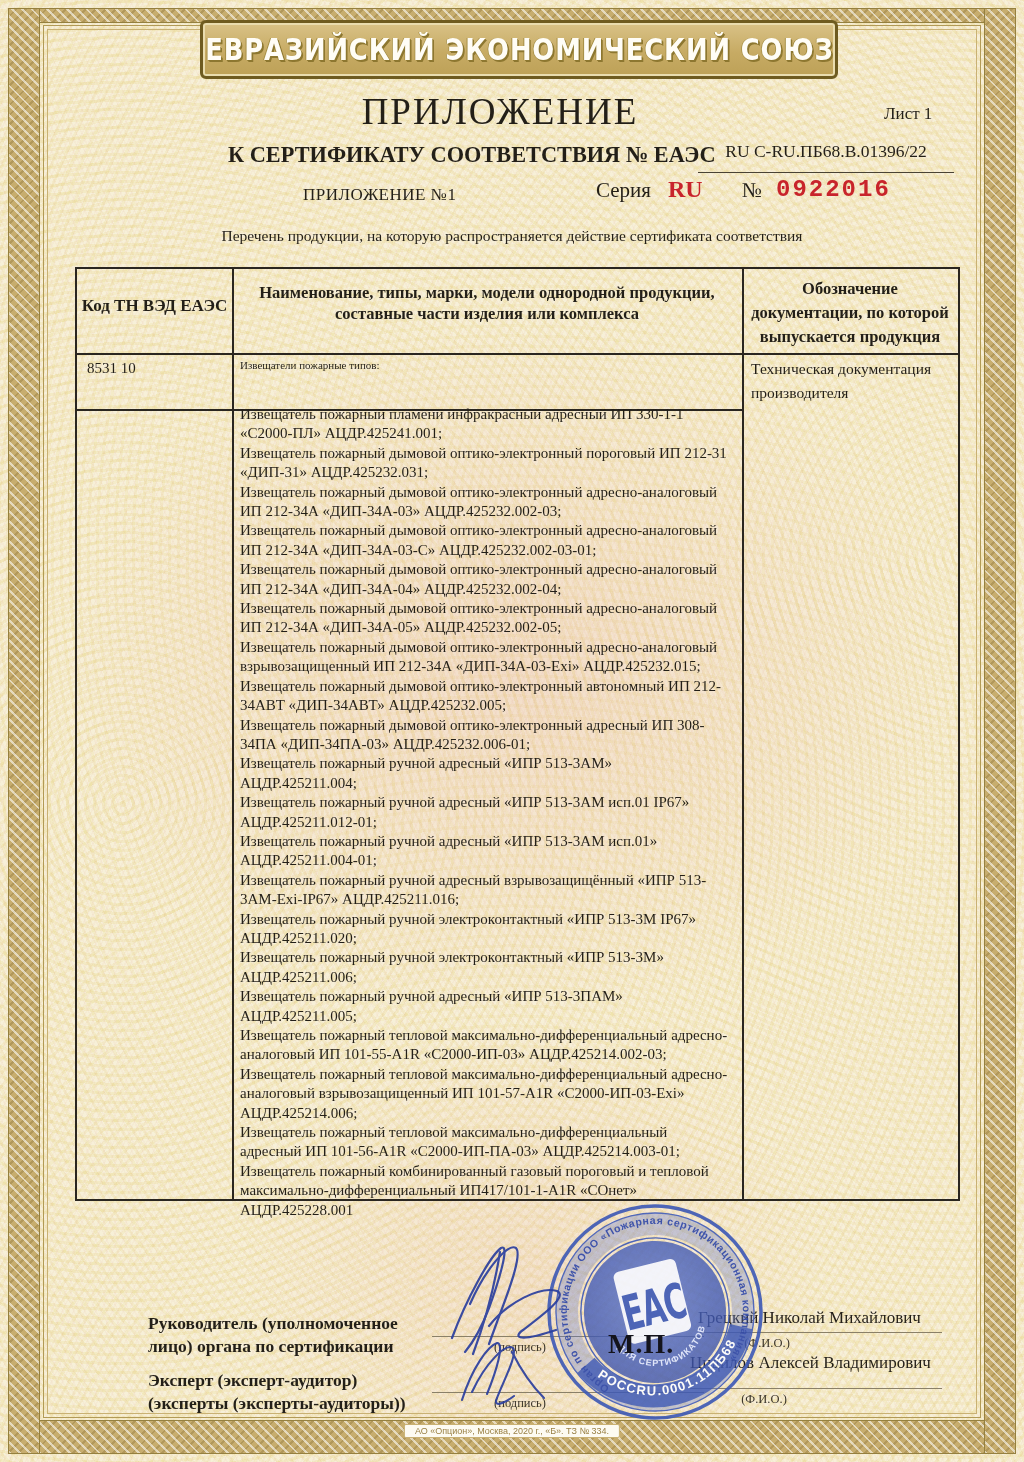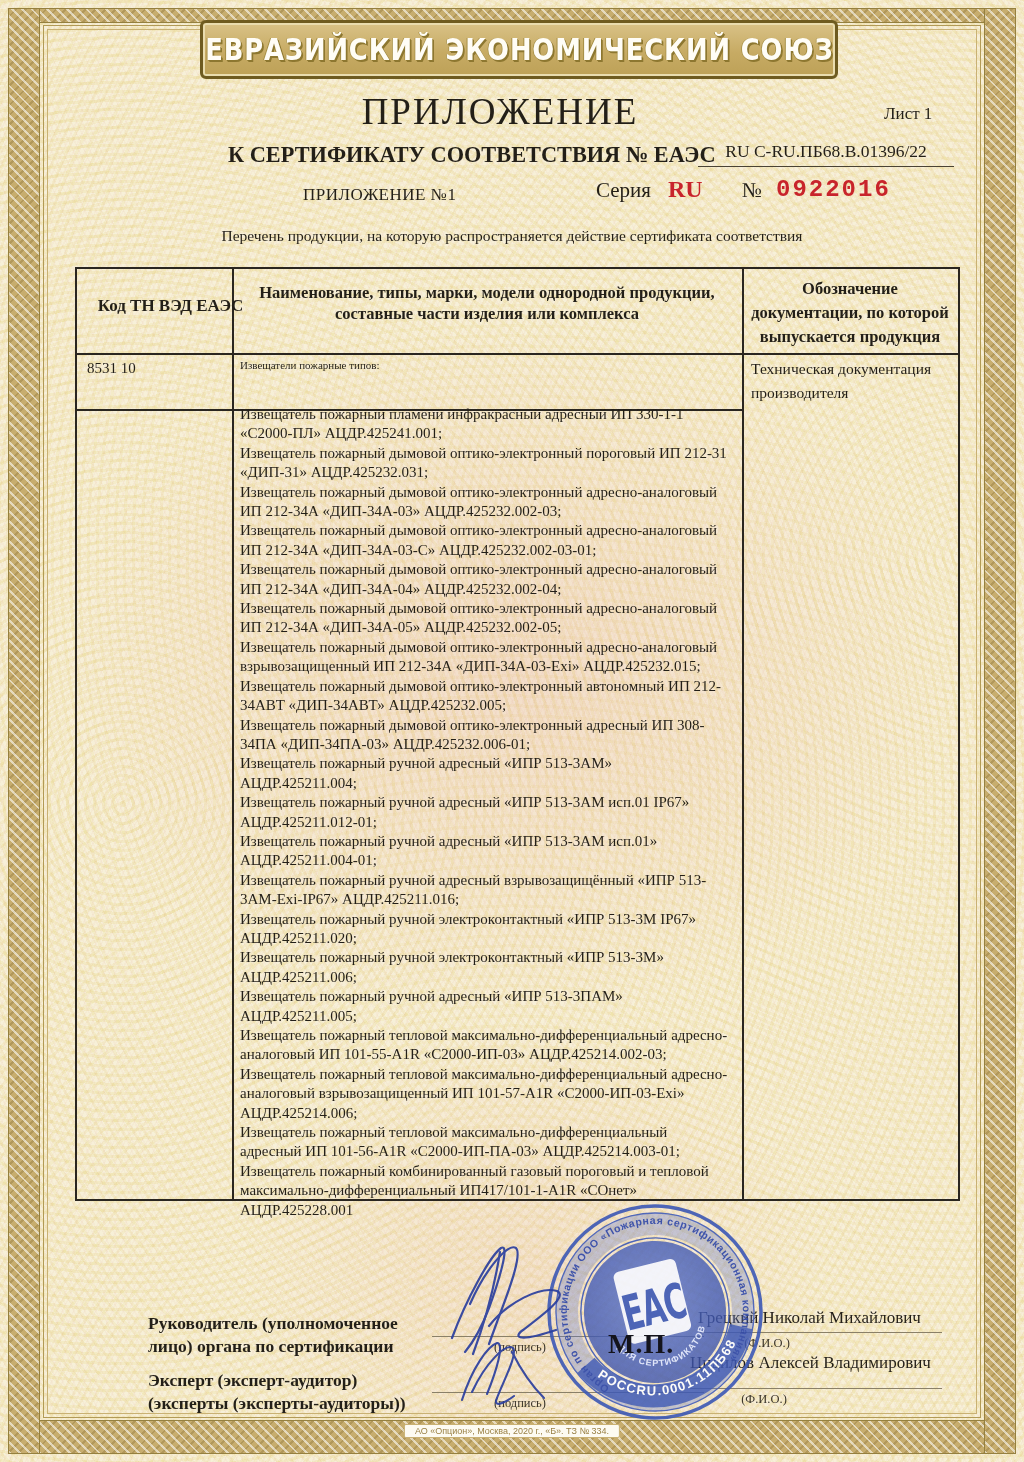--- a/index.html
+++ b/index.html
@@ -38,34 +38,34 @@
     border:3px solid #6e5b20;border-radius:6px;box-shadow:inset 0 0 0 2px #e9dcae;
     display:flex;align-items:center;justify-content:center;}
   .banner-text{font-family:"DejaVu Sans",sans-serif;font-weight:800;font-size:30px;color:#fffdf6;
     letter-spacing:1px;transform:scaleX(.86);white-space:nowrap;
     text-shadow:2px 2px 0 #8d7730,1px 1px 0 #8d7730,-1px 0 0 #a58e44;}
   
   .abs{position:absolute;z-index:2;}
   .title{left:0;width:1000px;top:90px;text-align:center;font-size:37px;font-weight:normal;letter-spacing:2px;}
   .sheet{left:884px;top:104px;font-size:17px;}
   .certlabel{left:228px;top:142px;font-size:23px;font-weight:bold;white-space:nowrap;transform:scaleX(.97);transform-origin:left;}
-  .certnum{left:698px;top:141px;width:256px;text-align:center;font-size:17.5px;border-bottom:1.5px solid #4a4334;padding-bottom:4px;}
+  .certnum{left:698px;top:141px;width:256px;text-align:center;font-size:17.5px;border-bottom:1.5px solid #4a4334;padding-bottom:10px;}
   .appendixno{left:303px;top:185px;font-size:17px;letter-spacing:.5px;}
   .series-label{left:596px;top:178px;font-size:21px;}
   .series-value{left:668px;top:176px;font-family:Liberation Serif, serif;font-weight:bold;font-size:24px;color:#c8242b;}
   .no-sign{left:742px;top:178px;font-size:21px;}
   .serial{left:776px;top:176px;font-family:"Liberation Mono",monospace;font-weight:bold;font-size:24px;color:#c8242b;letter-spacing:2px;}
   .subtitle{left:0;width:1024px;top:227px;text-align:center;font-size:15.5px;}
   
   .tbl{position:absolute;left:75px;top:267px;width:881px;height:930px;z-index:2;border:2px solid #2a2620;}
   .vline{position:absolute;top:0;bottom:0;width:1.5px;background:#2a2620;}
   .hline{position:absolute;height:1.5px;background:#2a2620;}
   .cell{position:absolute;line-height:1.25;}
   .th{font-weight:bold;text-align:center;}
-  .th1{left:0;top:26px;width:155px;font-size:17px;padding-left:16px;}
+  .th1{left:0;top:26px;width:155px;font-size:17px;}
   .th2{left:155px;top:14px;width:510px;font-size:16.5px;white-space:pre-line;}
   .th3{left:673px;top:8px;width:200px;font-size:16.5px;line-height:1.45;}
   .code{left:10px;top:90px;font-size:15px;}
   .grouptitle{left:163px;top:90px;font-size:11px;}
   .docdes{left:674px;top:88px;width:200px;font-size:15.5px;line-height:1.55;}
   .products{left:163px;top:136px;width:492px;font-size:15px;line-height:19.4px;}
   .product-line{margin:0;}
   
   .siglabel{left:148px;width:300px;font-size:17.5px;font-weight:bold;line-height:1.32;white-space:pre-line;}
   .head-label{top:1312px;}

